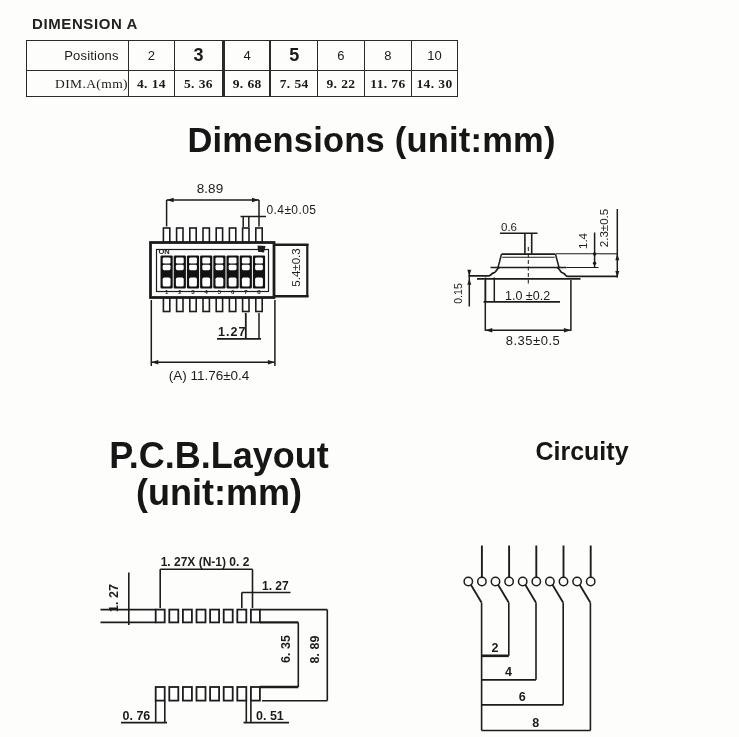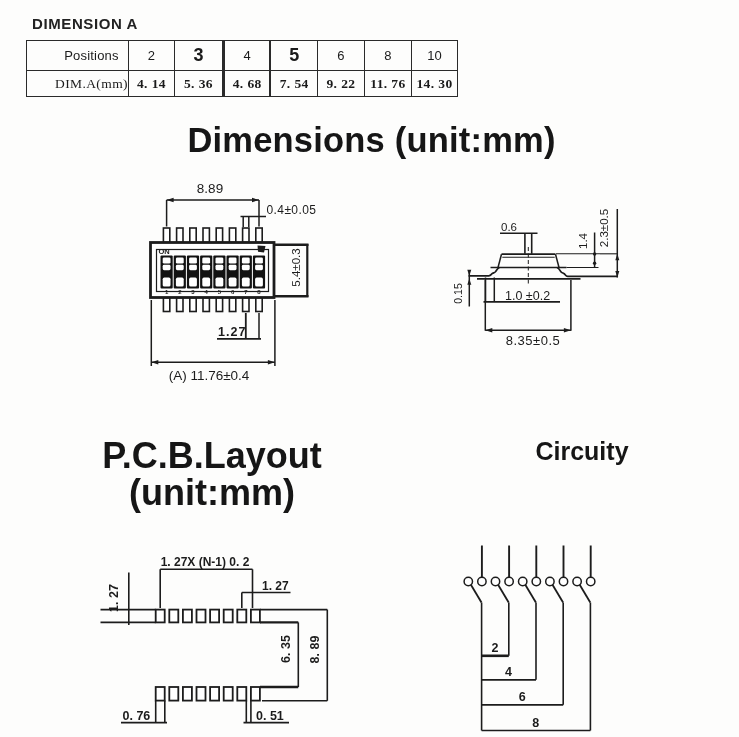--- a/index.html
+++ b/index.html
@@ -25,21 +25,21 @@
     padding:0;height:29px;
   }
   #dim-table tr.vals td{height:25px;font-weight:bold;font-size:13.5px;letter-spacing:0.4px;font-family:Liberation Serif, serif;}
   #dim-table td.big{font-size:18px;font-weight:bold;}
   #dim-table td.thickL{border-left-width:3.2px;}
   #dim-table td.thickL2{border-left-width:2.4px;}
   #dim-table td.rowlabel{font-size:13px;font-weight:normal !important;letter-spacing:0.2px;padding-left:28px;}
   
   .bigtitle{position:absolute;font-weight:bold;color:#161616;white-space:nowrap;}
   #title-dimensions{left:2px;top:121px;width:739px;text-align:center;font-size:34.5px;letter-spacing:0.2px;}
-  #title-pcb{left:0;top:437px;width:424px;text-align:center;font-size:36px;line-height:37px;}
+  #title-pcb{left:0;top:437px;width:424px;text-align:center;font-size:36px;line-height:37px;padding-left:7px;}
   #title-circuit{left:424px;top:437px;width:316px;text-align:center;font-size:25px;}
   svg text{font-family:"Liberation Sans",sans-serif;fill:#1c1c1c;}
 </style>
 </head>
 <body>
 
 <div id="scene">
 
   <div id="dim-label">DIMENSION A</div>
 
@@ -62,21 +62,21 @@
           <td class="thickL">4</td>
           <td class="big thickL2">5</td>
           <td>6</td>
           <td>8</td>
           <td>10</td>
         </tr>
         <tr class="vals">
           <td class="rowlabel">DIM.A(mm)</td>
           <td>4. 14</td>
           <td>5. 36</td>
-          <td class="thickL">4. 68</td>
+          <td class="thickL">9. 68</td>
           <td class="thickL2">7. 54</td>
           <td>9. 22</td>
           <td>11. 76</td>
           <td>14. 30</td>
         </tr>
       </tbody>
   </table>
 
   <div class="bigtitle" id="title-dimensions">Dimensions (unit:mm)</div>
   <div class="bigtitle" id="title-pcb">

